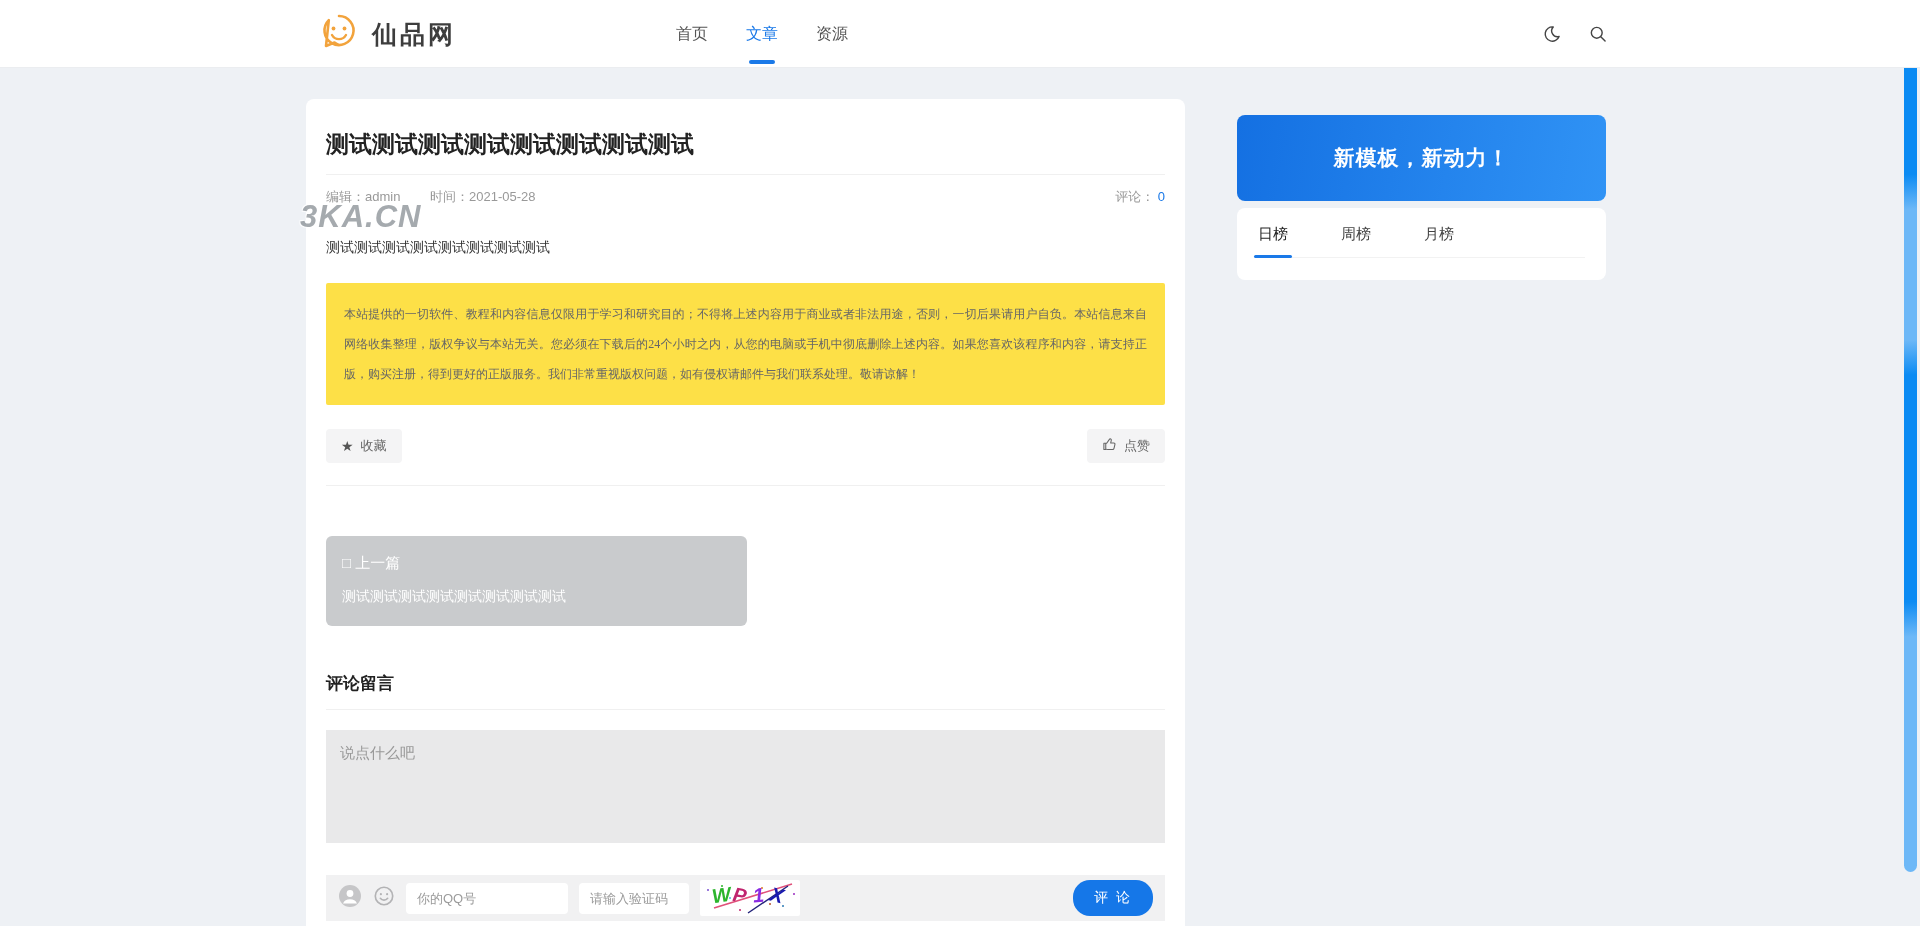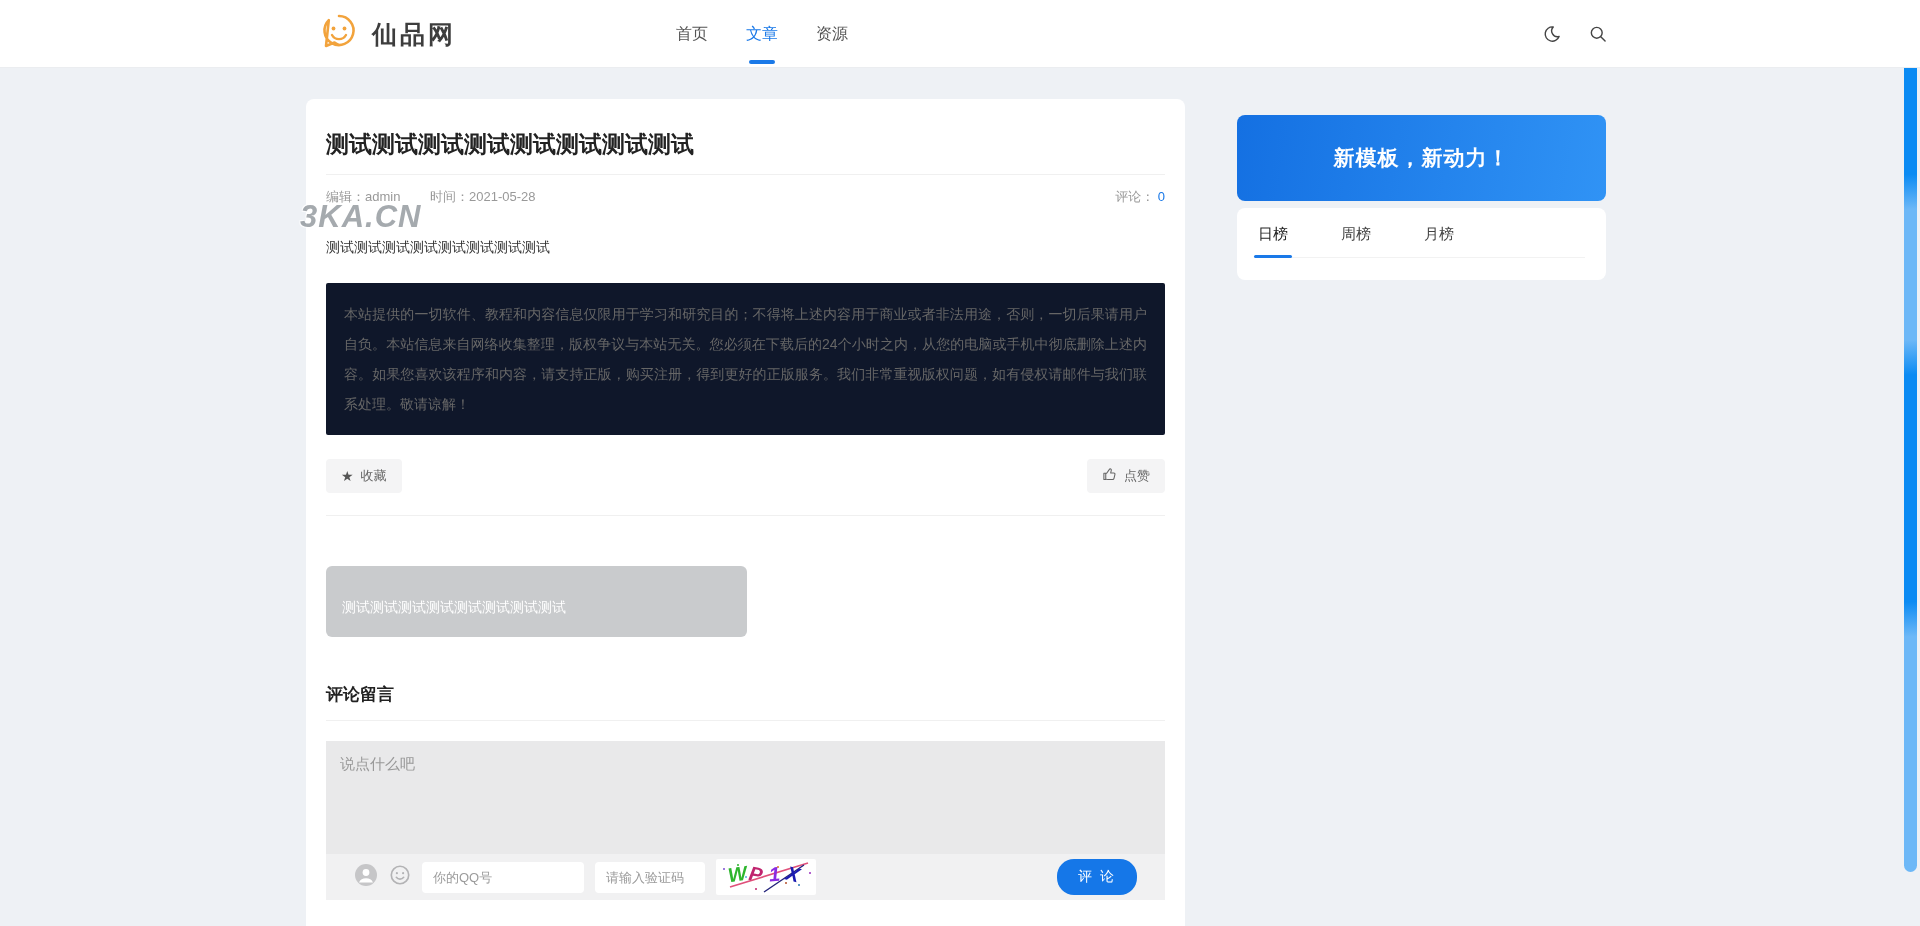--- a/index.html
+++ b/index.html
@@ -30,42 +30,42 @@
   .a-div { margin-top:14px; border-top:1px solid #f0f0f0; }
   .a-meta { display:flex; justify-content:space-between; padding:13px 0;
     font-size:13px; color:#999; }
   .a-meta-left span { margin-right:26px; }
   .a-meta .count { color:#1a79e8; }
   .watermark { position:absolute; left:-6px; top:100px; font-size:31px;
     font-weight:bold; font-style:italic; color:#8f959b; letter-spacing:1px;
     text-shadow:1px 1px 0 #fff,-1px -1px 0 #fff,1px -1px 0 #fff,-1px 1px 0 #fff;
     opacity:.8; pointer-events:none; }
   .a-body { margin-top:20px; font-size:14px; color:#333; }
-  .a-disclaimer { margin-top:26px; background:#0f172a; padding:16px 18px;
-    font-size:14px; color:#666; line-height:30px; text-align:justify; border-radius:2px; }
+  .a-disclaimer { margin-top:26px; background:#fde047; padding:16px 18px;
+    font-size:12px; color:#666; line-height:30px; text-align:justify; border-radius:2px;font-family:Liberation Serif, serif; }
   .a-actions { margin-top:24px; display:flex; justify-content:space-between; }
   .btn-gray { display:flex; align-items:center; gap:7px; background:#f4f4f5;
     border:none; border-radius:4px; padding:8px 15px; font-size:13px; color:#666;
     cursor:pointer; font-family:inherit; }
   .star-glyph { font-size:14px; color:#555; line-height:1; }
   .a-div2 { margin-top:22px; border-top:1px solid #f0f0f0; }
   .prev-card { margin-top:50px; width:421px; background:#c9cbcd; border-radius:6px;
     padding:18px 16px 20px; color:#fff; cursor:pointer; }
   .prev-label { font-size:15px; }
   .prev-title { margin-top:15px; font-size:14px; }
 
   .c-heading { margin-top:46px; font-size:17px; font-weight:bold; color:#222;
     padding-bottom:14px; border-bottom:1px solid #f0f0f0; }
   .c-box { margin-top:20px; }
   .c-textarea { display:block; width:100%; height:113px; background:#e9e9ea;
     border:none; outline:none; resize:none; padding:14px; font-size:15px;
     color:#333; font-family:inherit; }
   .c-textarea::placeholder { color:#999; }
   .c-toolbar { background:#f1f1f2; height:46px; display:flex; align-items:center;
-    padding:0 28px; gap:11px; }
+    padding:0 12px; gap:11px;margin-top:32px; }
   .t-input { height:31px; border:none; outline:none; border-radius:4px;
     background:#fff; padding:0 11px; font-size:13px; color:#333; font-family:inherit; }
   .t-input::placeholder { color:#9b9b9b; }
   .qq-input { width:162px; }
   .code-input { width:110px; }
   .captcha { position:relative; width:100px; height:36px; background:#fff;
     border-radius:2px; overflow:hidden; cursor:pointer; }
   .captcha span { position:absolute; top:4px; font-weight:bold; font-style:italic;
     font-size:20px; }
   .cap-0 { left:12px; color:#2db52d; transform:rotate(-8deg); }
@@ -174,20 +174,24 @@
             <path d="M3 10h3v10H3z M6 19c1 .8 2 1 3.5 1H17c1.2 0 2-.7 2.2-1.8l1.5-6.4c.3-1.2-.6-2.3-1.8-2.3h-5l1-4.3C15.2 4 14.3 3 13.2 3c-.6 0-1.1.3-1.4.8L7.5 10H6" fill="none" stroke="#666" stroke-width="1.7" stroke-linejoin="round"></path>
           </svg>
         </span>
         <span>点赞</span>
       </button>
     </div>
 
     <div class="a-div2"></div>
 
     <div class="prev-card">
+      <div class="prev-label">
+        <span>□</span>
+        <span>上一篇</span>
+      </div>
       <div class="prev-title">测试测试测试测试测试测试测试测试</div>
     </div>
 
     <h2 class="c-heading">评论留言</h2>
 
     <div class="c-box">
       <textarea class="c-textarea" placeholder="说点什么吧" style=""></textarea>
       <div class="c-toolbar">
         <span>
           <svg width="24" height="24" viewBox="0 0 24 24">

